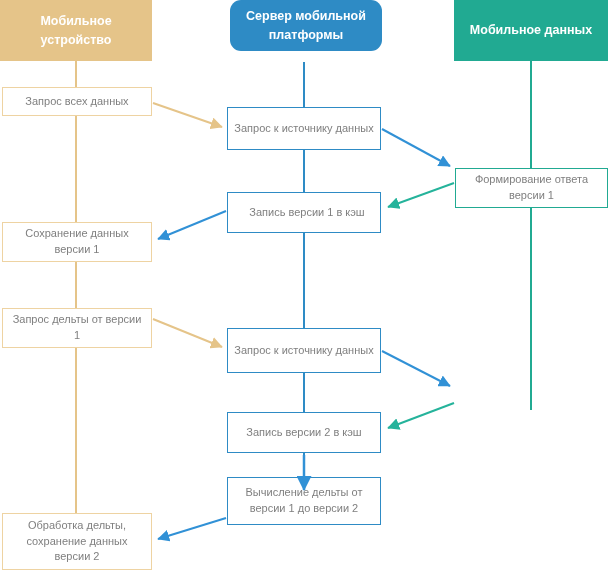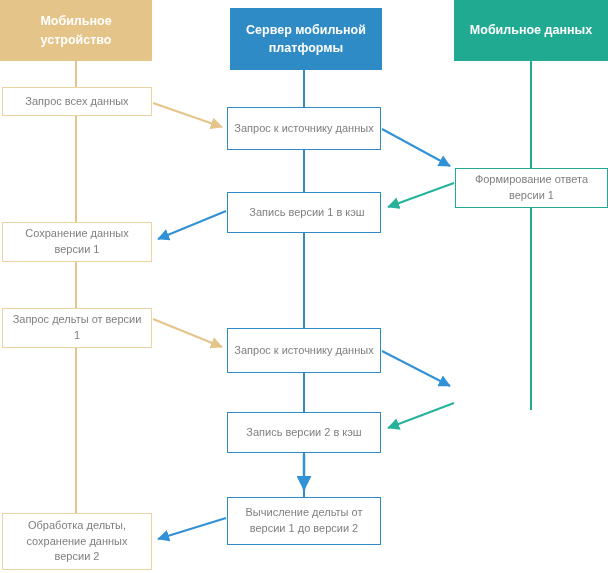--- a/index.html
+++ b/index.html
@@ -6,21 +6,21 @@
   .canvas{
     position:relative;width:608px;height:573px;background:#fff;
     font-family:"Liberation Sans",sans-serif;overflow:hidden;
   }
   .hdr{
     position:absolute;display:flex;align-items:center;justify-content:center;
     text-align:center;color:#fff;font-weight:bold;font-size:12.5px;line-height:1.45;
     z-index:3;box-sizing:border-box;padding:2px 6px;
   }
   .hdr-mobile{left:0;top:0;width:152px;height:61px;background:var(--tan);}
-  .hdr-server{left:230px;top:8px;width:152px;height:62px;background:var(--blue);}
+  .hdr-server{left:230px;top:0;width:152px;height:51px;background:var(--blue);border-radius:11px;}
   .hdr-source{left:454px;top:0;width:154px;height:61px;background:var(--teal);}
   .lifeline{position:absolute;width:2px;z-index:1;}
   .ll-mobile{left:75px;top:61px;height:509px;background:var(--tan);}
   .ll-server{left:303px;top:62px;height:435px;background:var(--blue);}
   .ll-source{left:530px;top:61px;height:349px;background:var(--teal);}
   .node{
     position:absolute;background:#fff;display:flex;align-items:center;justify-content:center;
     text-align:center;font-size:11px;line-height:1.45;color:var(--gray-text);
     z-index:2;box-sizing:border-box;padding:1px 6px;
   }
@@ -28,21 +28,21 @@
   .node-s{border:1px solid var(--blue);}
   .node-d{border:1px solid var(--teal);margin-top:19px;}
   .n-a1{left:2px;top:87px;width:150px;height:29px;}
   .n-a2{left:2px;top:222px;width:150px;height:40px;}
   .n-a3{left:2px;top:308px;width:150px;height:40px;}
   .n-a4{left:2px;top:513px;width:150px;height:57px;}
   .n-b1{left:227px;top:107px;width:154px;height:43px;}
   .n-b2{left:227px;top:192px;width:154px;height:41px;padding-left:12px;}
   .n-b3{left:227px;top:328px;width:154px;height:45px;}
   .n-b4{left:227px;top:412px;width:154px;height:41px;}
-  .n-b5{left:227px;top:497px;width:154px;height:48px;}
+  .n-b5{left:227px;top:477px;width:154px;height:48px;}
   .n-c1{left:455px;top:149px;width:153px;height:40px;}
   .n-c2{left:455px;top:368px;width:153px;height:42px;}
   svg.edges{position:absolute;left:0;top:0;z-index:4;pointer-events:none;}
   .s-tan{stroke:var(--tan);stroke-width:2;}
   .s-blue{stroke:var(--blue-arrow);stroke-width:2;}
   .s-teal{stroke:var(--teal-arrow);stroke-width:2;}
   .s-thick{stroke-width:2.5;}
   .f-tan{fill:var(--tan);}
   .f-blue{fill:var(--blue-arrow);}
   .f-teal{fill:var(--teal-arrow);}

